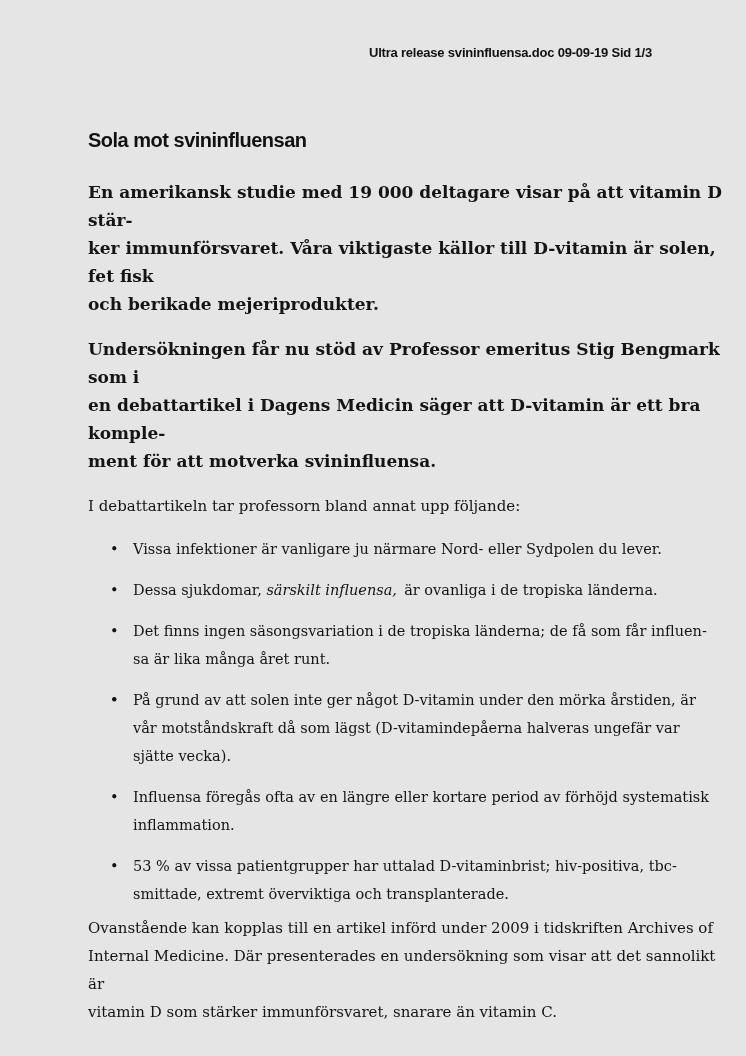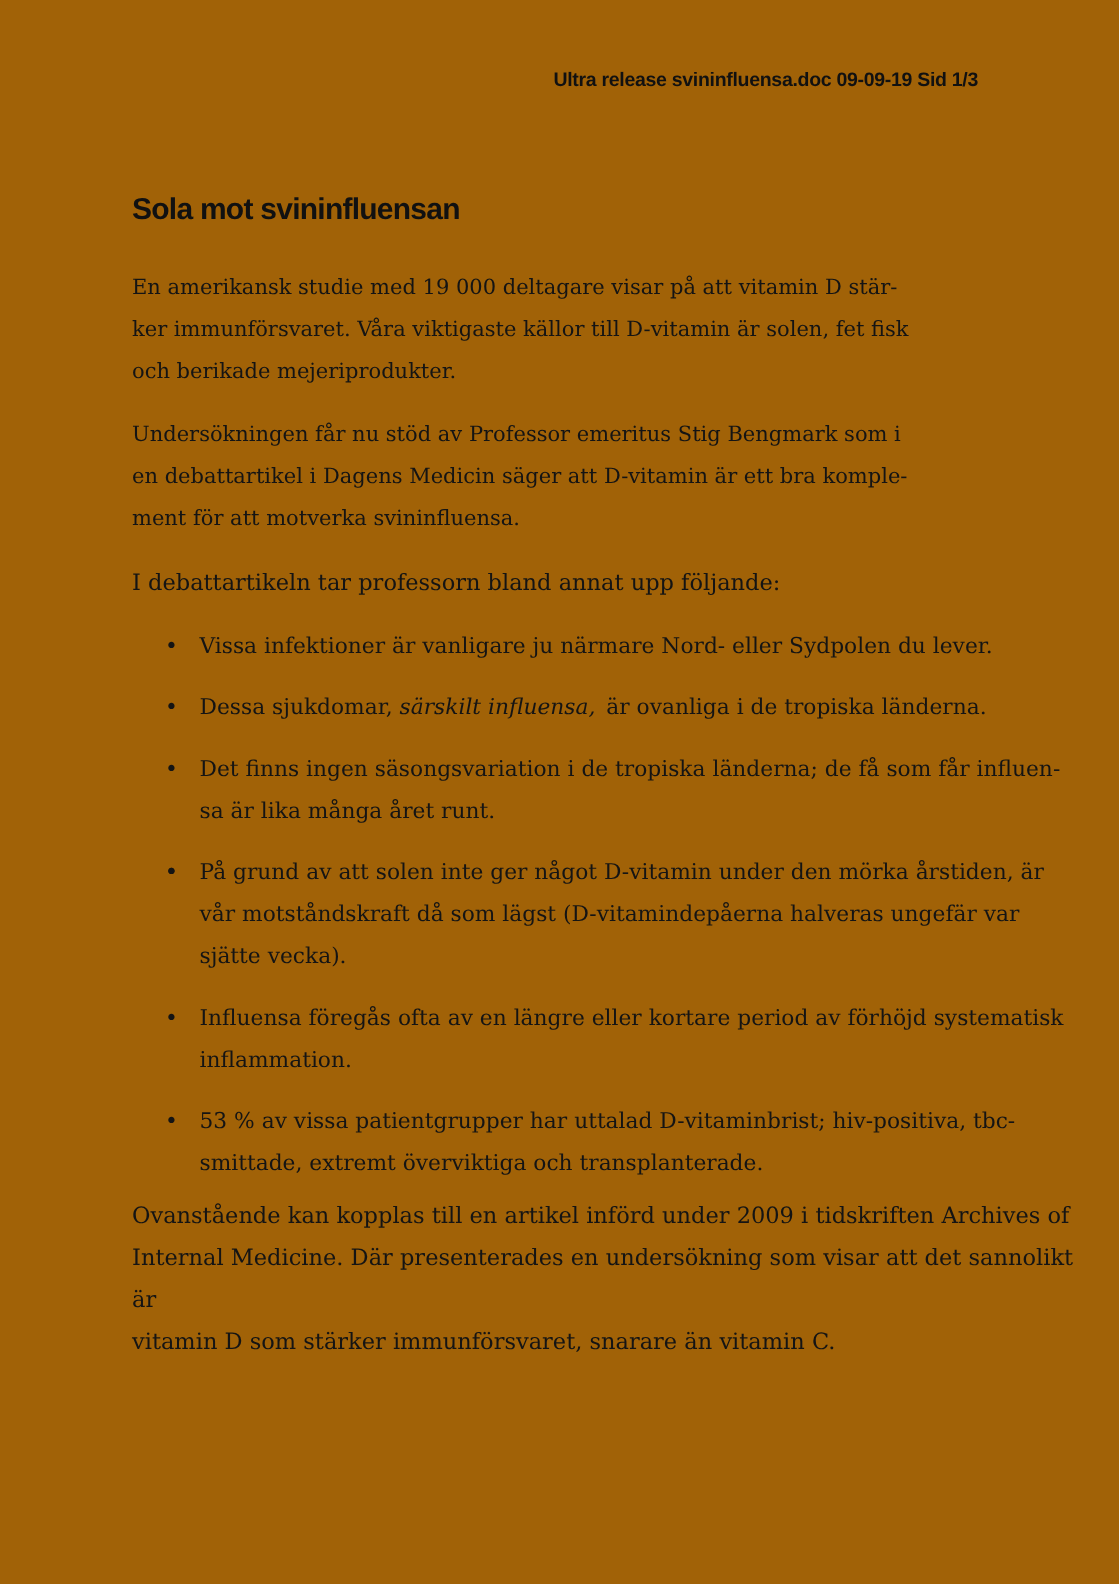--- a/index.html
+++ b/index.html
@@ -2,21 +2,21 @@
 <html lang="sv"><head>
 <meta charset="utf-8">
 <style>
   html, body { margin: 0; padding: 0; }
   body { background: #ffffff; }
 
   .page {
     position: relative;
     width: 746px;
     height: 1056px;
-    background: #a16207;
+    background: #e5e5e5;
     color: #141414;
     overflow: hidden;
     font-family: "DejaVu Serif", serif;
   }
 
   .doc-header {
     padding-top: 46px;
     padding-right: 94px;
     text-align: right;
     font-family: "Liberation Sans", sans-serif;
@@ -42,22 +42,22 @@
     color: #111111;
   }
 
   .para {
     white-space: pre-line;
     font-size: 15px;
     line-height: 28px;
   }
 
   .lead {
-    font-weight: 400;
-    font-size: 14px;
+    font-weight: 700;
+    font-size: 17px;
   }
 
   .lead-1 { margin-top: 27px; }
   .lead-2 { margin-top: 9px; }
   .intro  { margin-top: 10px; }
 
   .bullet-list {
     list-style: none;
     margin: 12px 0 0 0;
     padding: 0;

